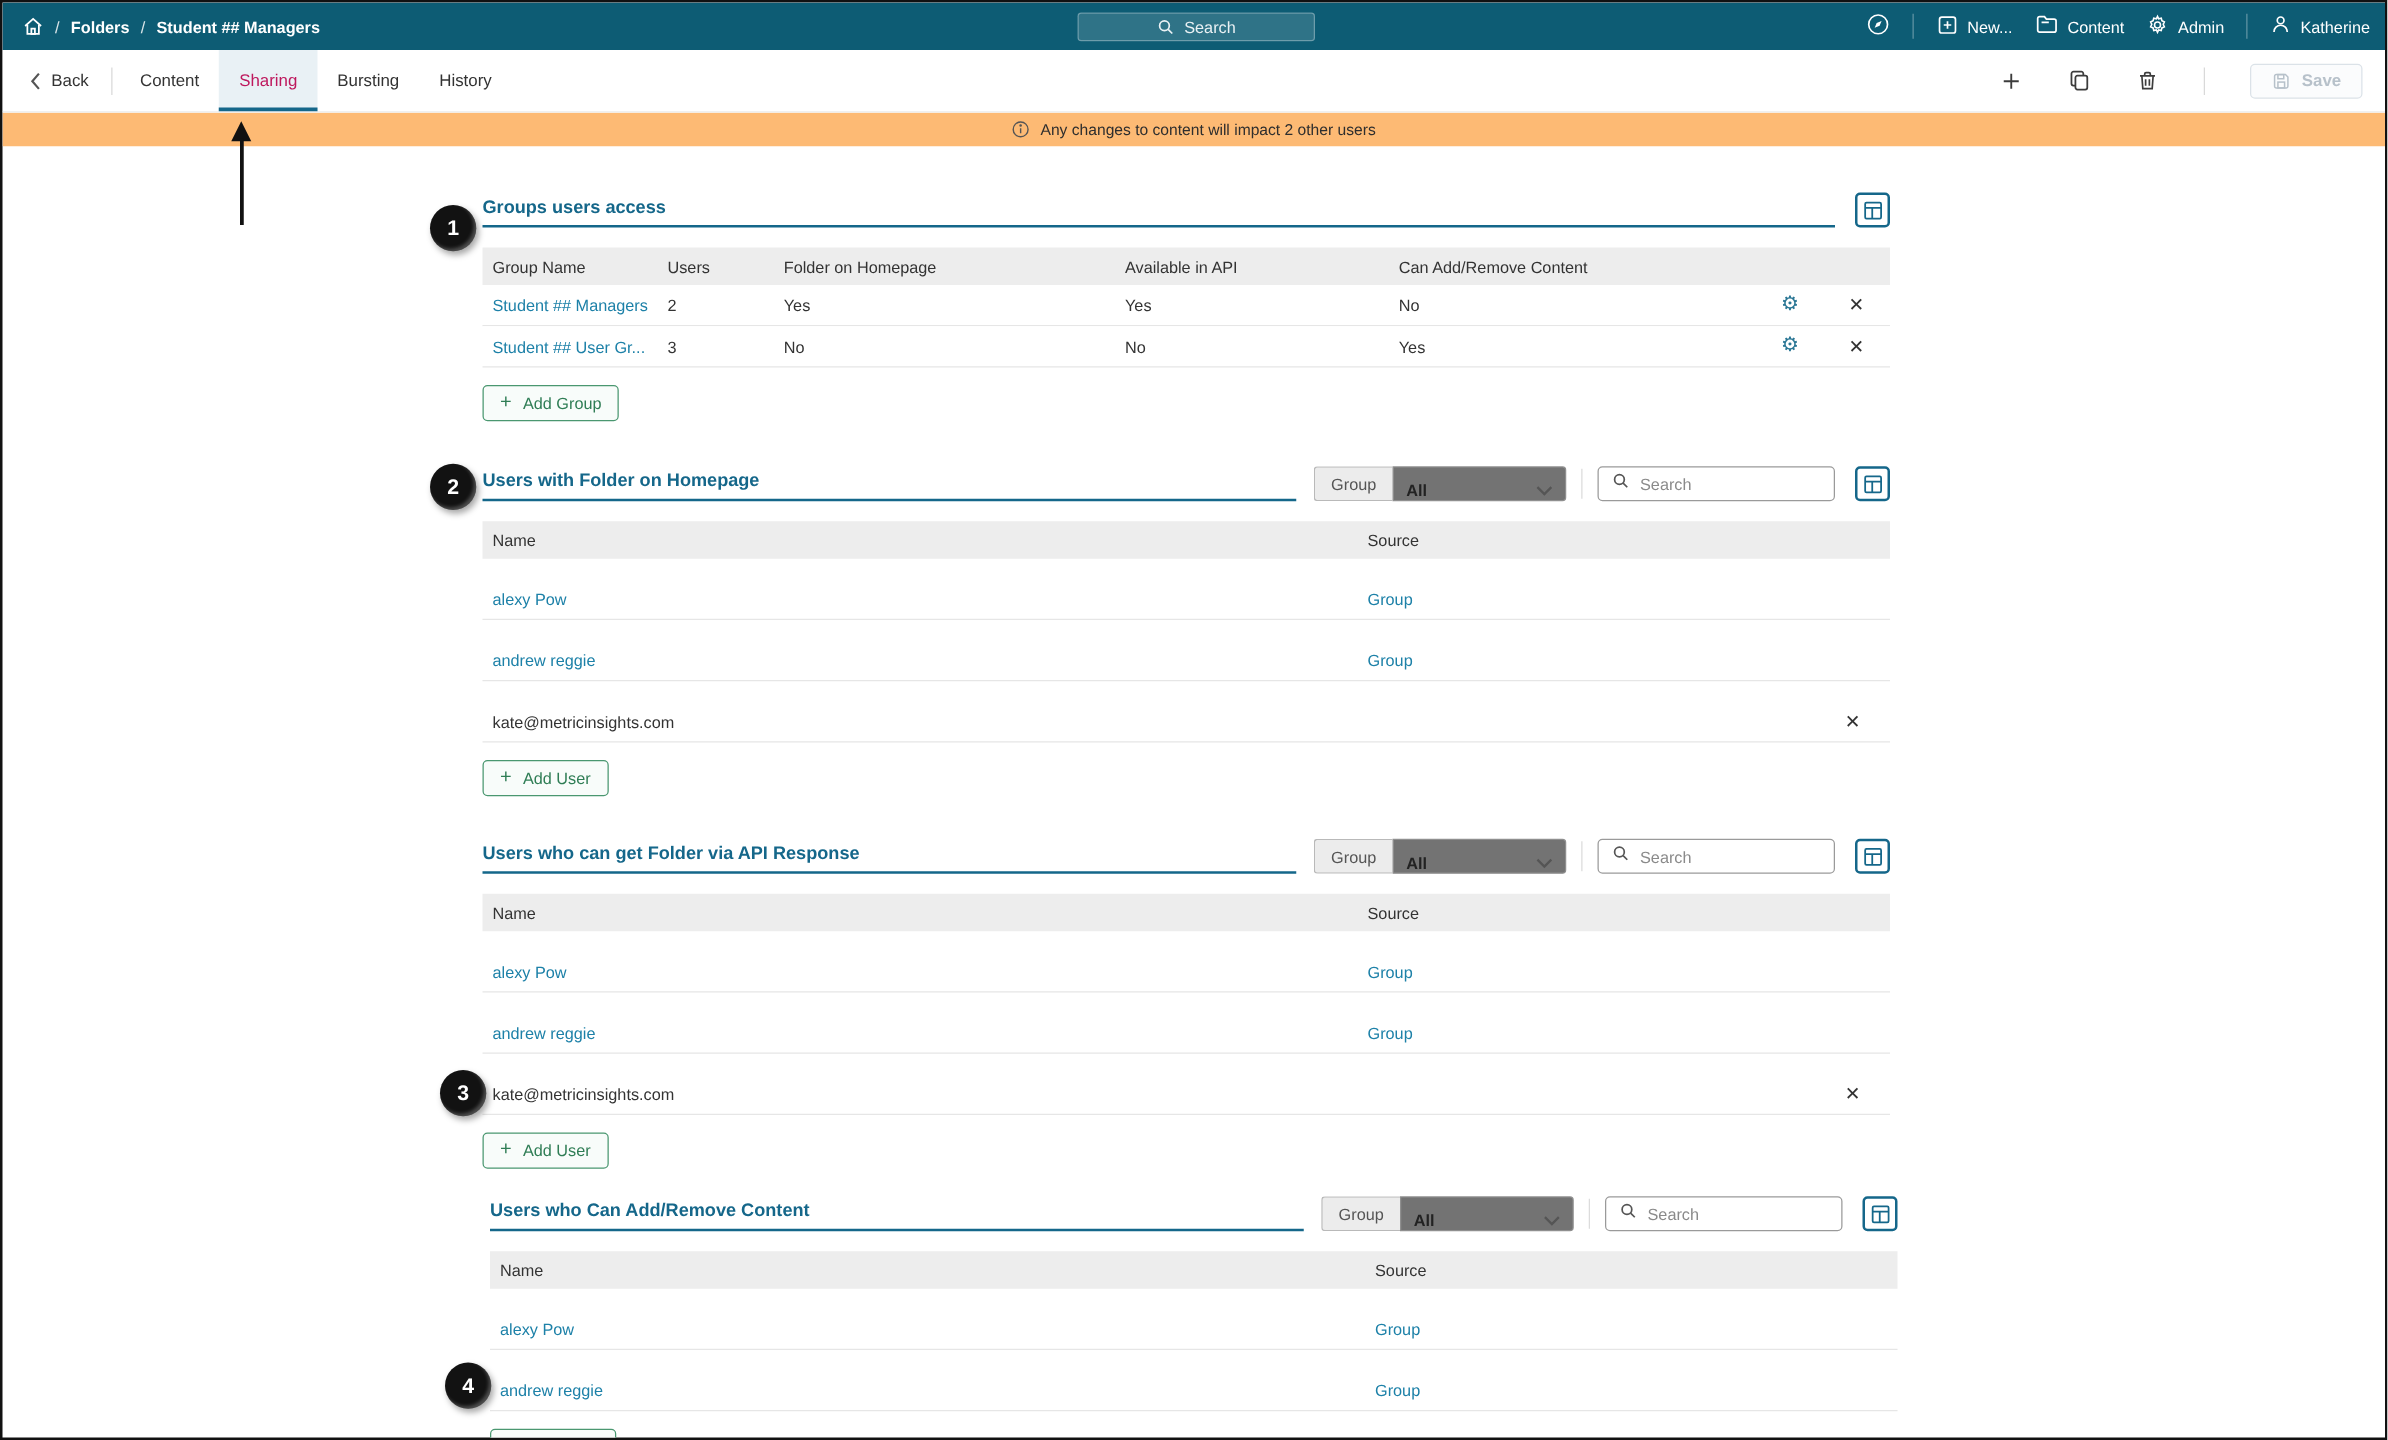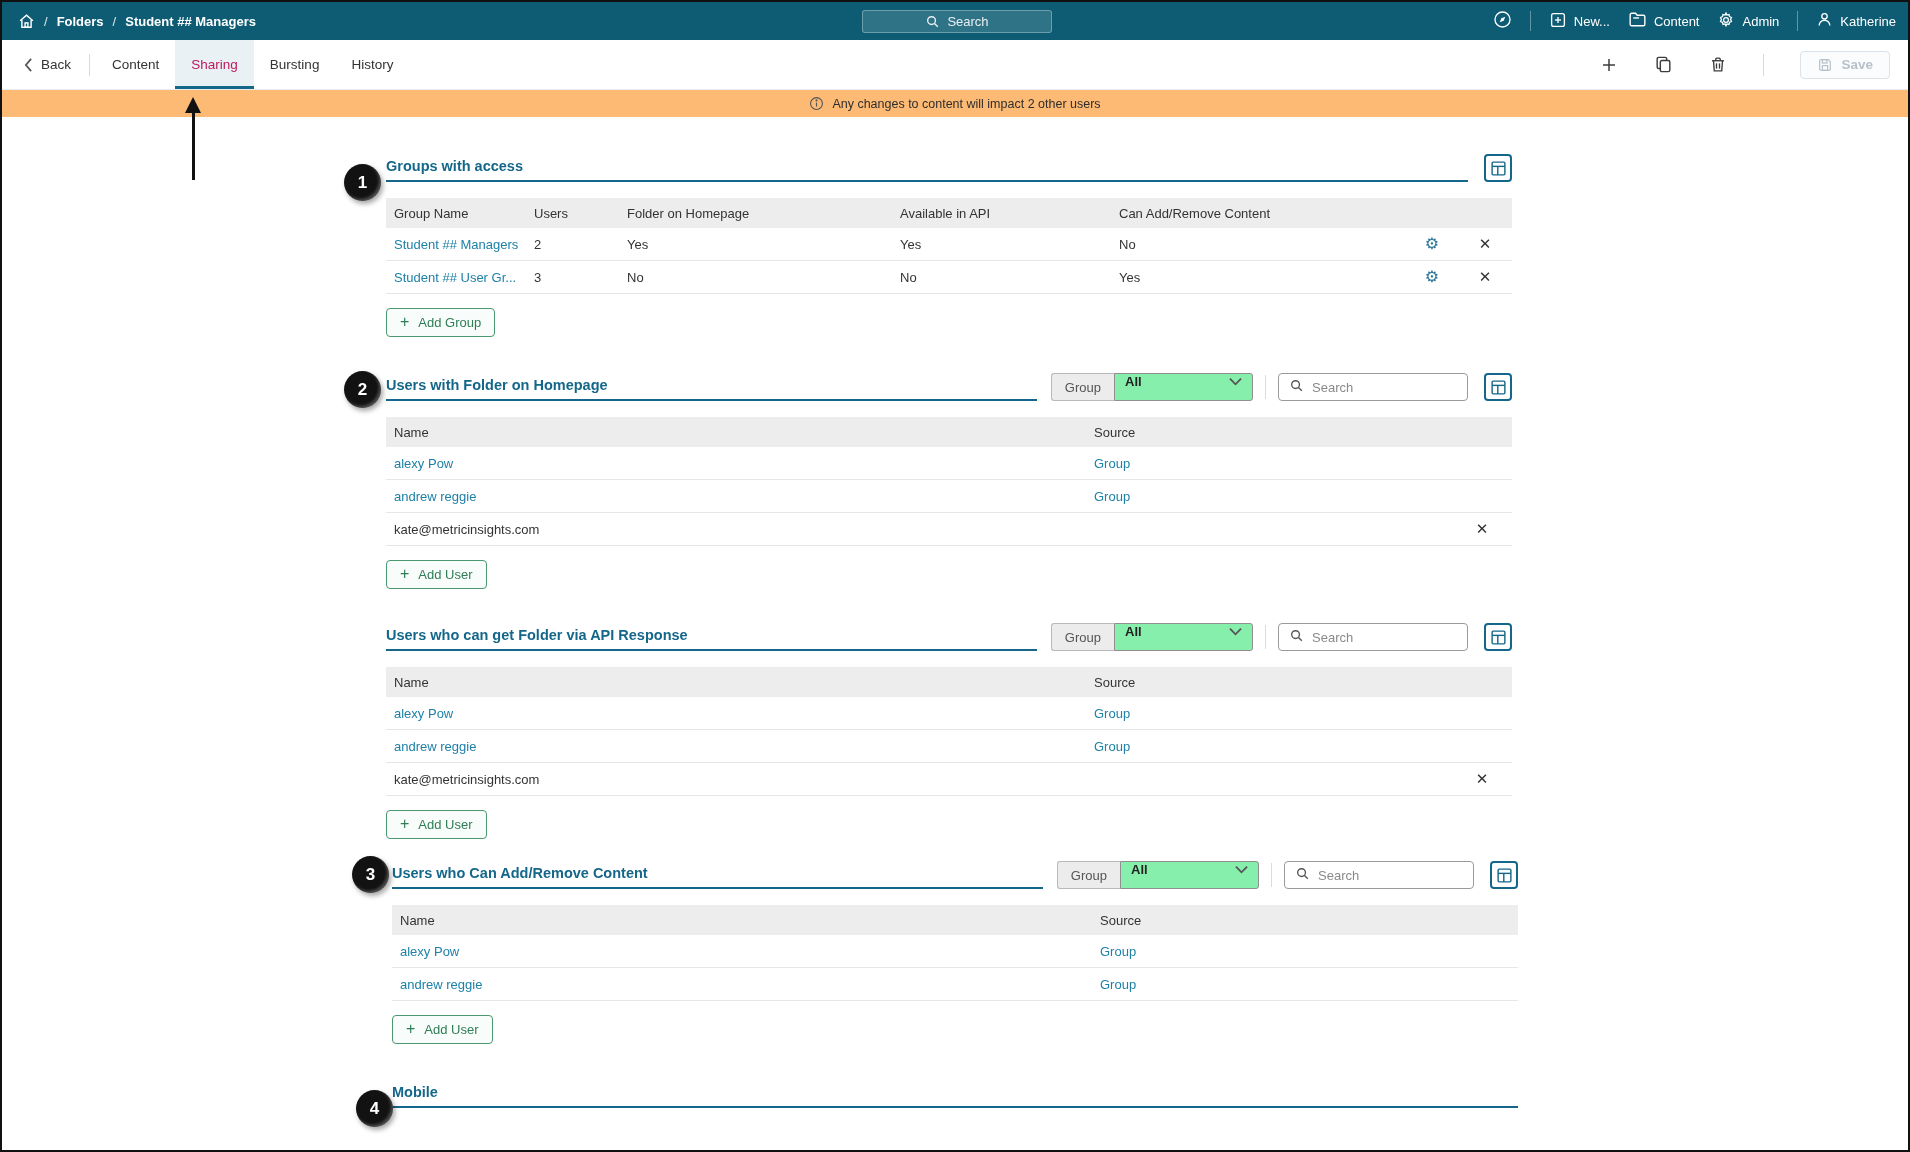--- a/index.html
+++ b/index.html
@@ -38,35 +38,35 @@
 
   
   .content { padding:37px 0 0 384px; width:100%; }
   .panel { width:1126px; }
   .sec-head { display:flex; align-items:center; min-height:28px; }
   .title-wrap { flex:1; align-self:stretch; display:flex; align-items:flex-end; border-bottom:2px solid #14678a; }
   .sec-title { font-size:14.5px; font-weight:bold; color:#15678a; padding-bottom:6px; }
   .filters { display:flex; align-items:center; margin-left:14px; }
   .seg { height:28px; display:flex; align-items:center; padding:0 13px; background:#ececec; border:1px solid #b9b9b9;
     border-right:none; border-radius:3px 0 0 3px; font-size:13px; color:#555; }
-  .selectbox { height:28px; width:139px; display:flex; align-items:flex-start; justify-content:space-between; padding:0 10px;
-    background:#86efac; border:1px solid #8f8f8f; border-radius:0 3px 3px 0; font-size:13px; font-weight:bold; color:#222; cursor:pointer; }
+  .selectbox { height:28px; width:139px; display:flex; align-items:flex-end; justify-content:space-between; padding:0 10px;
+    background:#737373; border:1px solid #8f8f8f; border-radius:0 3px 3px 0; font-size:13px; font-weight:bold; color:#222; cursor:pointer; }
   .vsep { width:1px; height:24px; background:#dcdcdc; margin:0 12px; }
   .searchbox { height:28px; width:190px; display:flex; align-items:center; gap:8px; background:#fff;
     border:1px solid #9a9a9a; border-radius:4px; padding:0 10px; }
   .searchbox input { border:none; outline:none; width:130px; font-size:13px; font-family:"Liberation Sans",sans-serif; color:#333; background:transparent; }
   .searchbox input::placeholder { color:#8a8a8a; }
   .panel-btn { width:28px; height:28px; margin-left:16px; border:2px solid #15678a; border-radius:4px; background:#fff;
     display:flex; align-items:center; justify-content:center; cursor:pointer; flex:none; }
 
   .tbl { width:100%; margin-top:16px; font-size:13px; }
   .thead { background:#ededed; color:#555; height:30px; display:grid; align-items:center; }
   .trow { height:33px; display:grid; align-items:center; border-bottom:1px solid #e6e6e6; background:#fff; }
   .g-groups { grid-template-columns:148px 93px 273px 219px 287px 52px 1fr; }
-  .g-users  { grid-template-columns:708px 358px 1fr; }
+  .g-users  { grid-template-columns:708px 358px 1fr;margin-top:16px; }
   .cell:first-child { padding-left:8px; }
   .cell { color:#333; }
   .lnk { color:#1d81a8; cursor:pointer; }
   .gear { color:#2b7795; font-size:16px; cursor:pointer; text-align:center; line-height:1; }
   .xbtn { color:#333; font-size:15px; cursor:pointer; text-align:center; }
   .add-btn { margin-top:14px; display:inline-flex; align-items:center; gap:9px; border:1px solid #4a9770; color:#2f7d55;
     background:#f8fcfa; border-radius:4px; padding:5px 13px 6px; font-size:13px; cursor:pointer; }
   .add-btn .plus { font-size:16px; line-height:1; }
 
   .mobile-sec .title-wrap { border-bottom:2px solid #14678a; }
@@ -214,21 +214,21 @@
           <circle cx="12" cy="7" r="0.8" fill="#555"></circle>
         </svg>
     </span>
     <span>Any changes to content will impact 2 other users</span>
   </div>
 
   <div class="content">
     <div id="sections">
         <section class="panel"><div class="sec-head">
             <div class="title-wrap">
-              <h2 class="sec-title">Groups with access</h2>
+              <h2 class="sec-title">Groups users access</h2>
             </div>
             <button class="panel-btn">
               <span style="color:#15678a;display:flex">
                 <svg width="17" height="17" viewBox="0 0 24 24" fill="none" stroke="currentColor" stroke-width="2">
                   <rect x="3" y="3" width="18" height="18" rx="1.5"></rect>
                   <line x1="3" y1="9" x2="21" y2="9"></line>
                   <line x1="11" y1="9" x2="11" y2="21"></line>
                 </svg>
               </span>
             </button>

